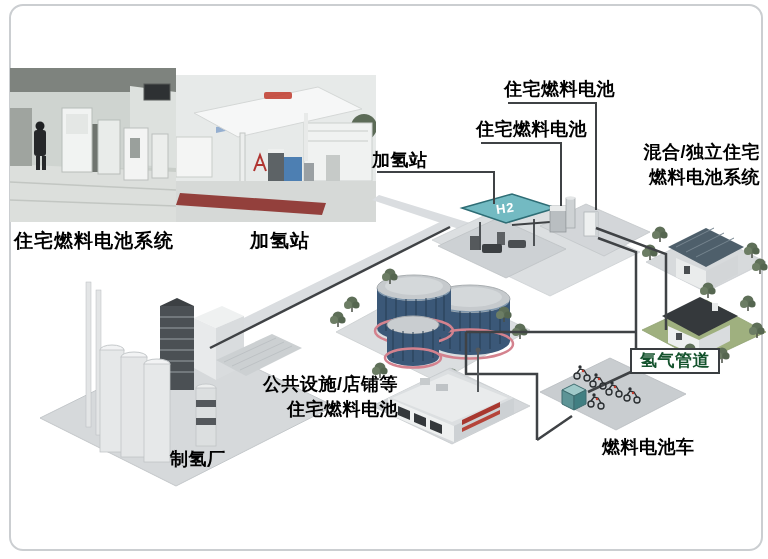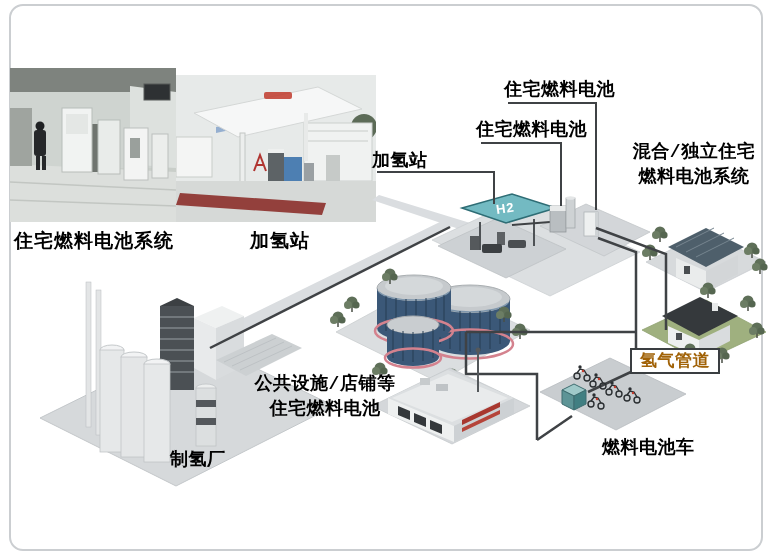--- a/index.html
+++ b/index.html
@@ -4,26 +4,26 @@
 <style>
   html,body{margin:0;padding:0;background:#ffffff;}
   body{width:768px;height:559px;position:relative;overflow:hidden;
        font-family:"Liberation Sans","DejaVu Sans",sans-serif;}
   .frame{position:absolute;left:9px;top:4px;width:750px;height:543px;
          border:2px solid #cbced1;border-radius:14px;background:#ffffff;}
   .photo{position:absolute;overflow:hidden;}
   .diagram-svg{position:absolute;left:0;top:0;}
   .lbl{position:absolute;color:#000000;font-weight:700;font-size:18px;
        letter-spacing:.5px;white-space:nowrap;line-height:22px;}
-  .lbl.center{text-align:center;font-family:Liberation Mono, monospace;}
+  .lbl.center{text-align:right;}
   .lbl.two-line{white-space:normal;line-height:25px;}
   .caption{position:absolute;color:#000000;font-weight:700;font-size:19px;
        letter-spacing:1px;white-space:nowrap;}
   .pipe-box{position:absolute;border:2px solid #3a3e41;background:#ffffff;
-       color:#a16207;font-weight:700;font-size:17px;text-align:center;
+       color:#14532d;font-weight:700;font-size:17px;text-align:center;
        line-height:22px;letter-spacing:.5px;}
 </style>
 </head>
 <body>
 
 <div class="frame"></div>
 
 <div class="photo" style="left:10px;top:68px;width:166px;height:154px;">
   <svg width="166" height="154" viewBox="0 0 166 154">
     <rect width="166" height="154" fill="#c9cec9"></rect>

